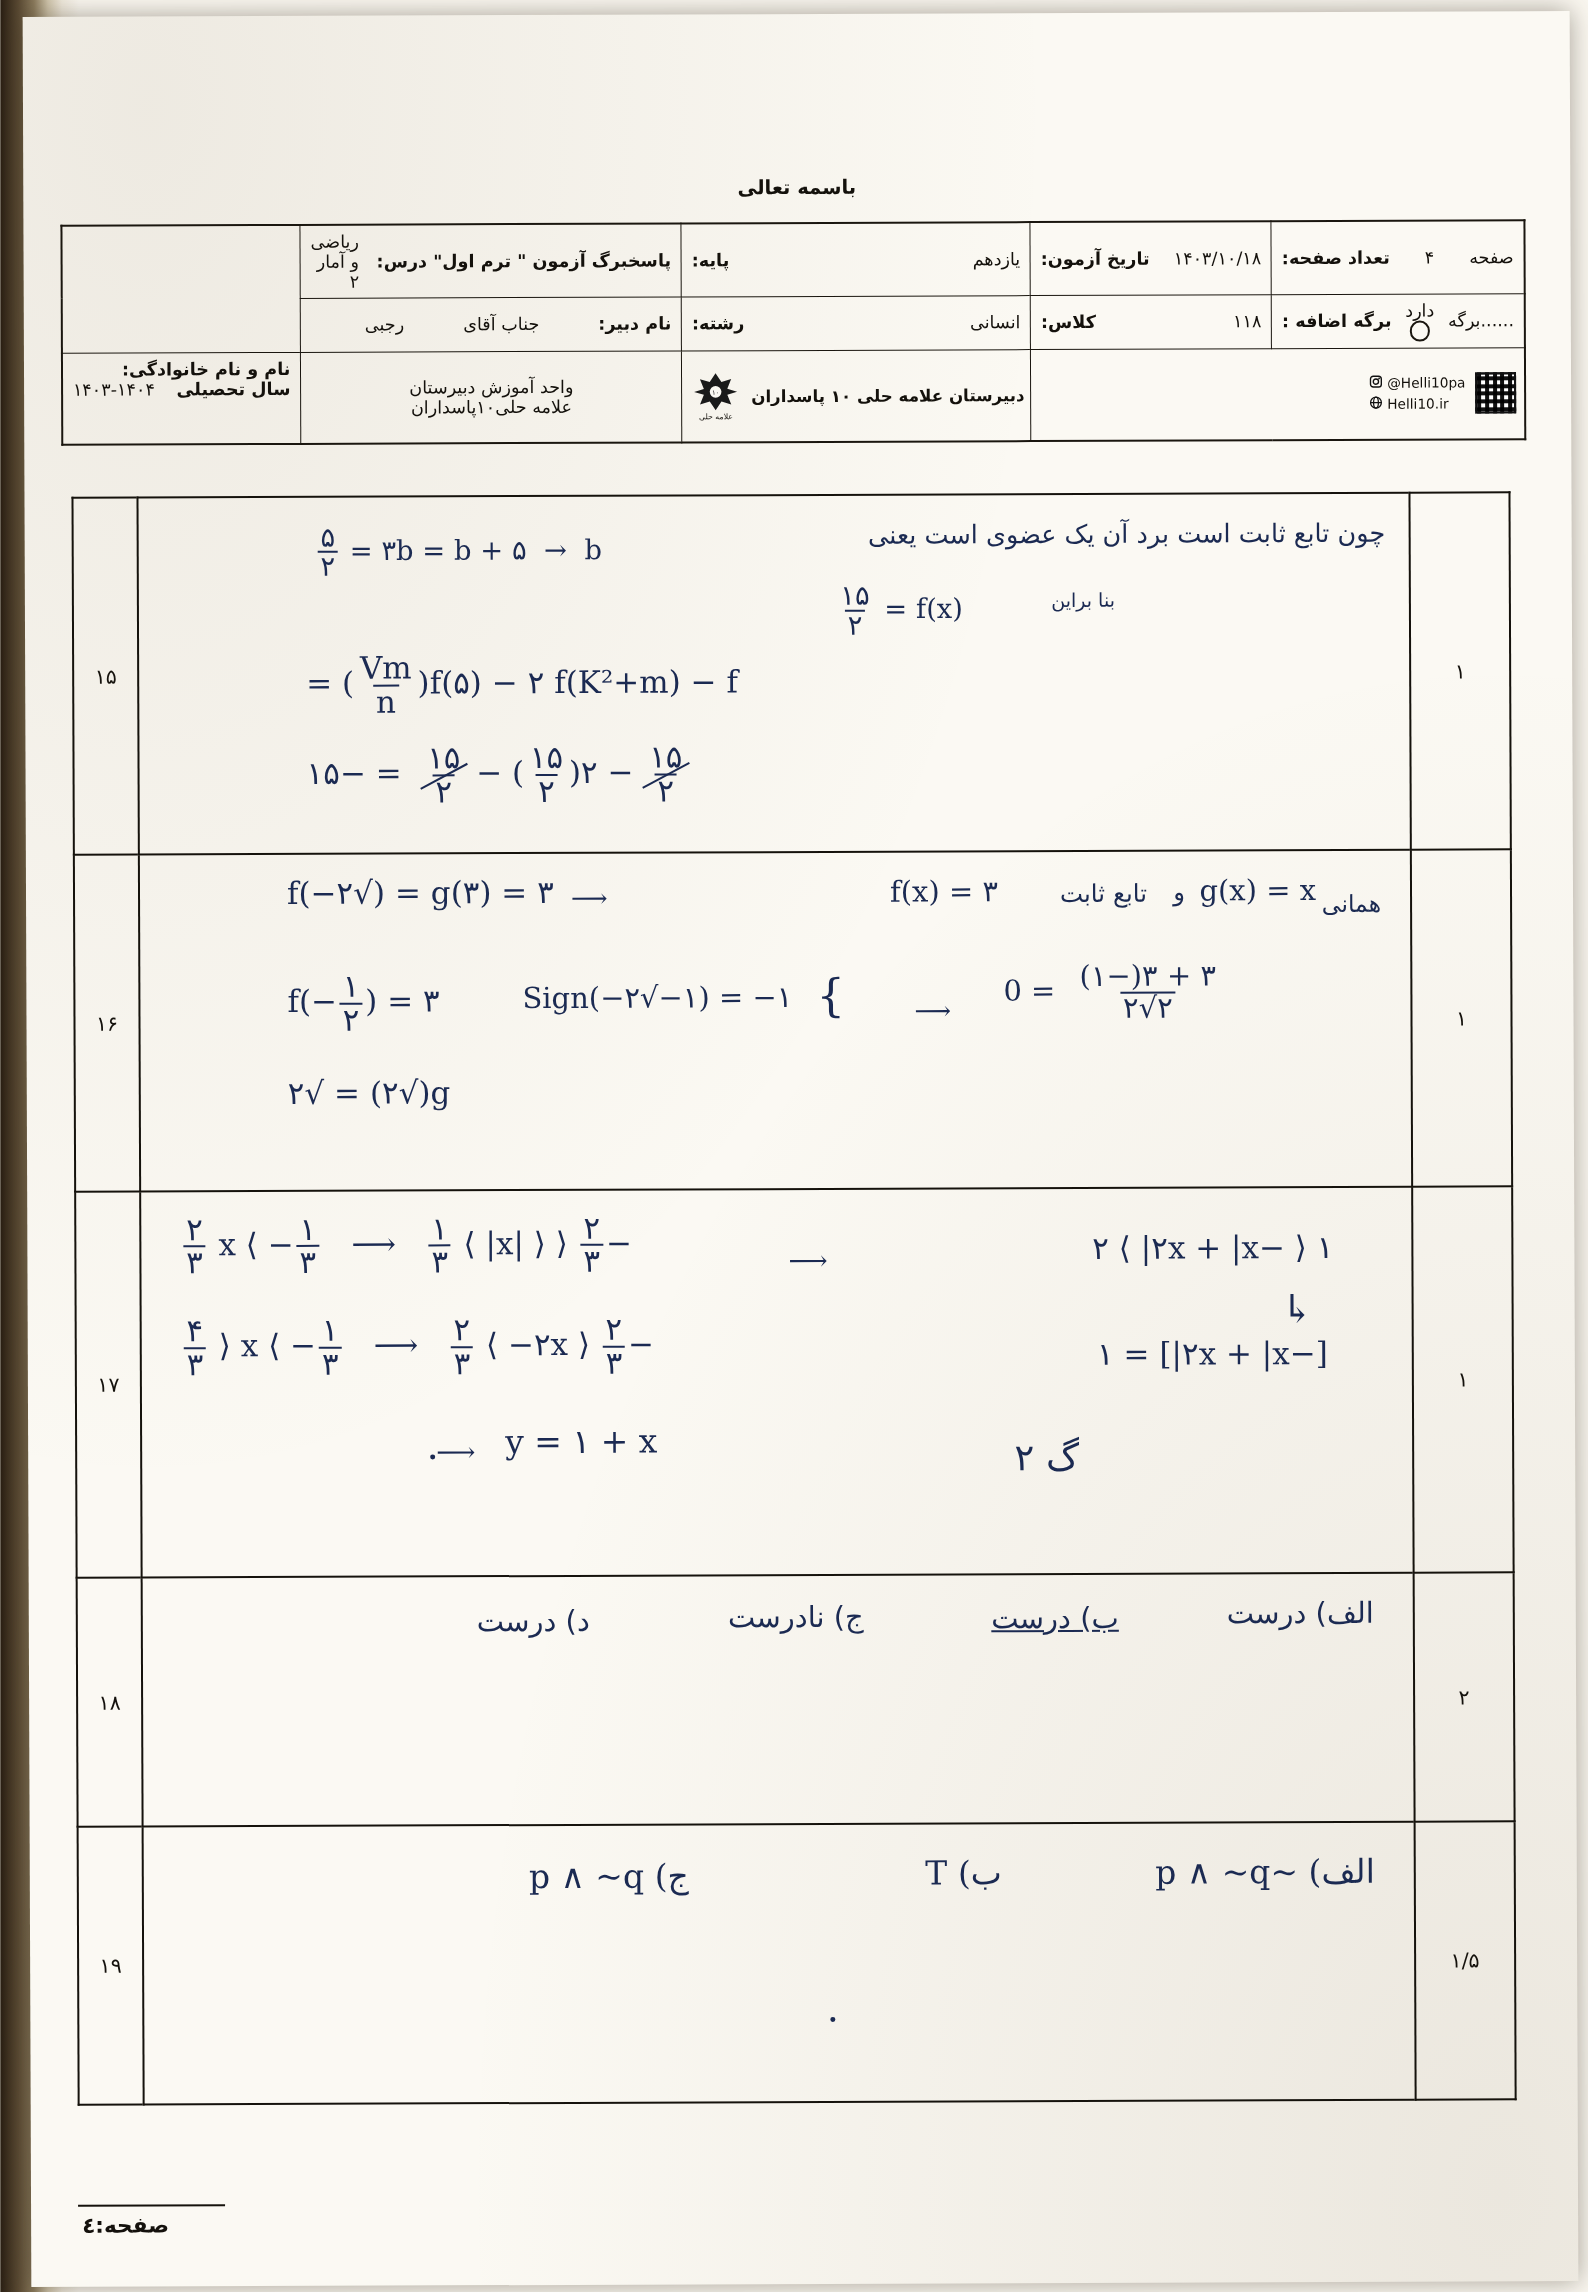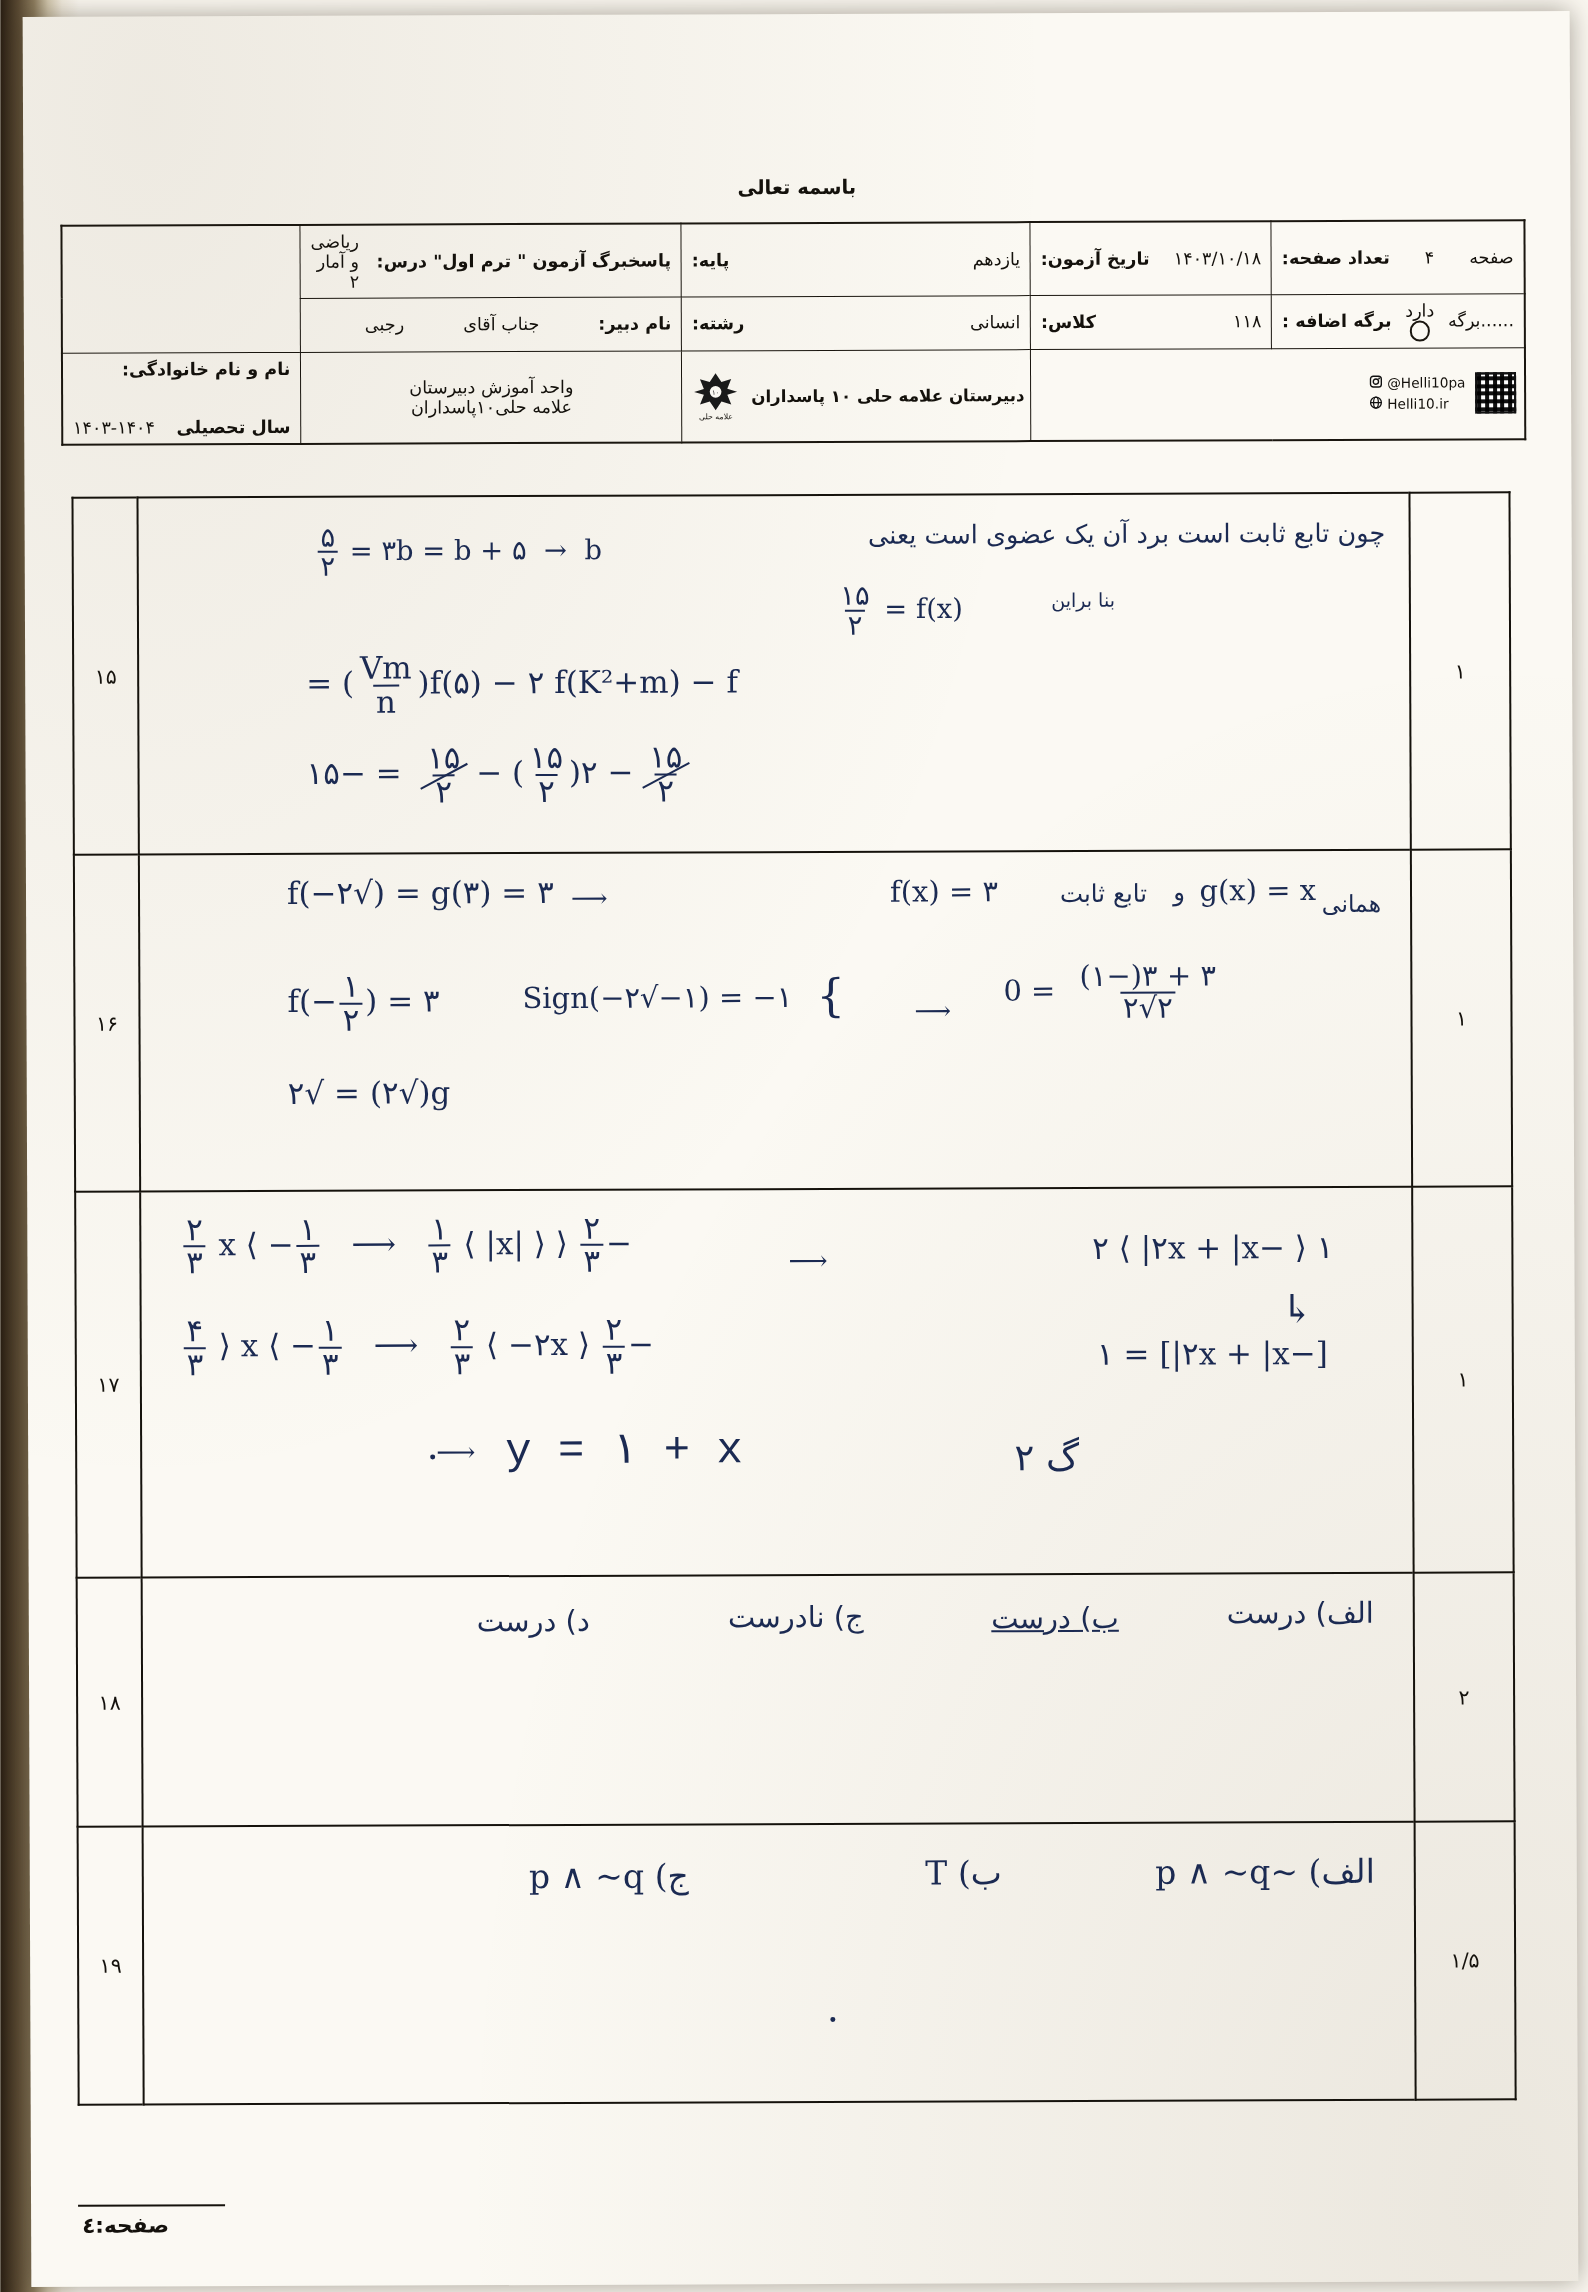--- a/index.html
+++ b/index.html
@@ -297,21 +297,21 @@
               </svg>
               <div class="crest-cap">علامه حلی</div>
             </div>
           </div>
         </td>
         <td class="ctr" style="width:225px">
           <div>واحد آموزش دبیرستان</div>
           <div>علامه حلی۱۰پاسداران</div>
         </td>
         <td>
-          <div style="height:100%;display:flex;flex-direction:column;justify-content:space-between;">
+          <div style="height:100%;display:flex;flex-direction:column;justify-content:flex-start;">
             <div class="lbl">نام و نام خانوادگی:</div>
             <div class="cell-flex" style="justify-content:flex-start;gap:21.6px;">
               <span class="lbl">سال تحصیلی</span>
               <span>۱۴۰۳-۱۴۰۴</span>
             </div>
           </div>
         </td>
       </tr>
     </tbody>
       </table>
@@ -443,21 +443,21 @@
           <div class="hw" style="left:647px; top:55px; font-size:27.4px;">⟶</div>
           <div class="hw" style="right:78px; top:41px; font-size:31px;">
             ۱ ⟨ −۲x + |x| ⟩ ۲
           </div>
           <div class="hw" style="right:98px; top:98px; font-size:39px;">↳</div>
           <div class="hw" style="right:84px; top:147px; font-size:31px;">
             [−۲x + |x|] = ۱
           </div>
           <div class="hw" style="left:294px; top:245px; font-size:27.4px;">⟶</div>
           <div class="dot-mark" style="left:288px; top:263px;"></div>
-          <div class="hw" style="left:363px; top:231px; font-size:44px;font-family:Liberation Mono, monospace;">y = ۱ + x</div>
+          <div class="hw" style="left:363px; top:231px; font-size:33px;">y = ۱ + x</div>
           <div class="hw fa" style="right:333px; top:247px; font-size:37px;">گ ۲</div>
         </td>
         <td class="col-q">۱۷</td>
       </tr>
 
       <tr>
         <td class="col-s">۲</td>
         <td class="col-body" style="height:245px">
           <div class="hw fa" style="right:39px; top:21.6px; font-size:29px;">الف) درست</div>
           <div class="hw fa" style="right:294px; top:25.5px; font-size:29px;text-decoration:underline;">ب) درست</div>

